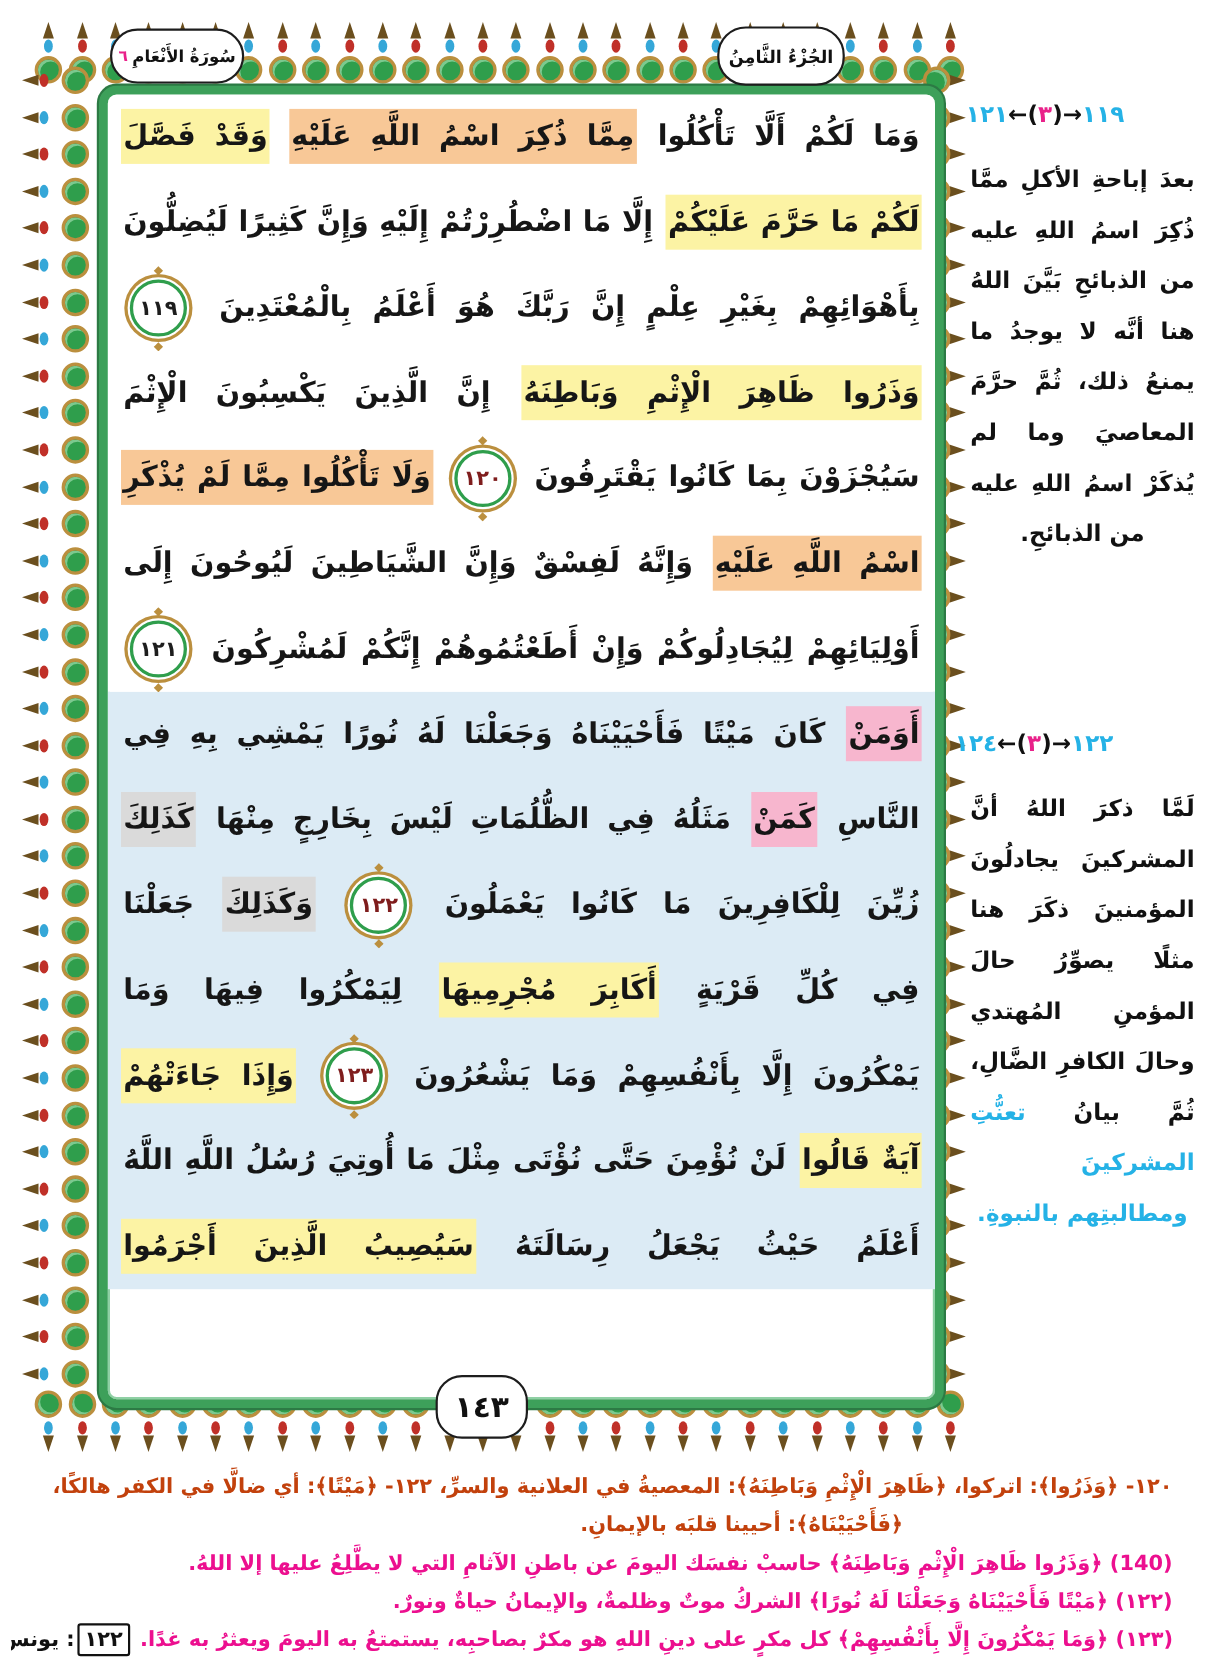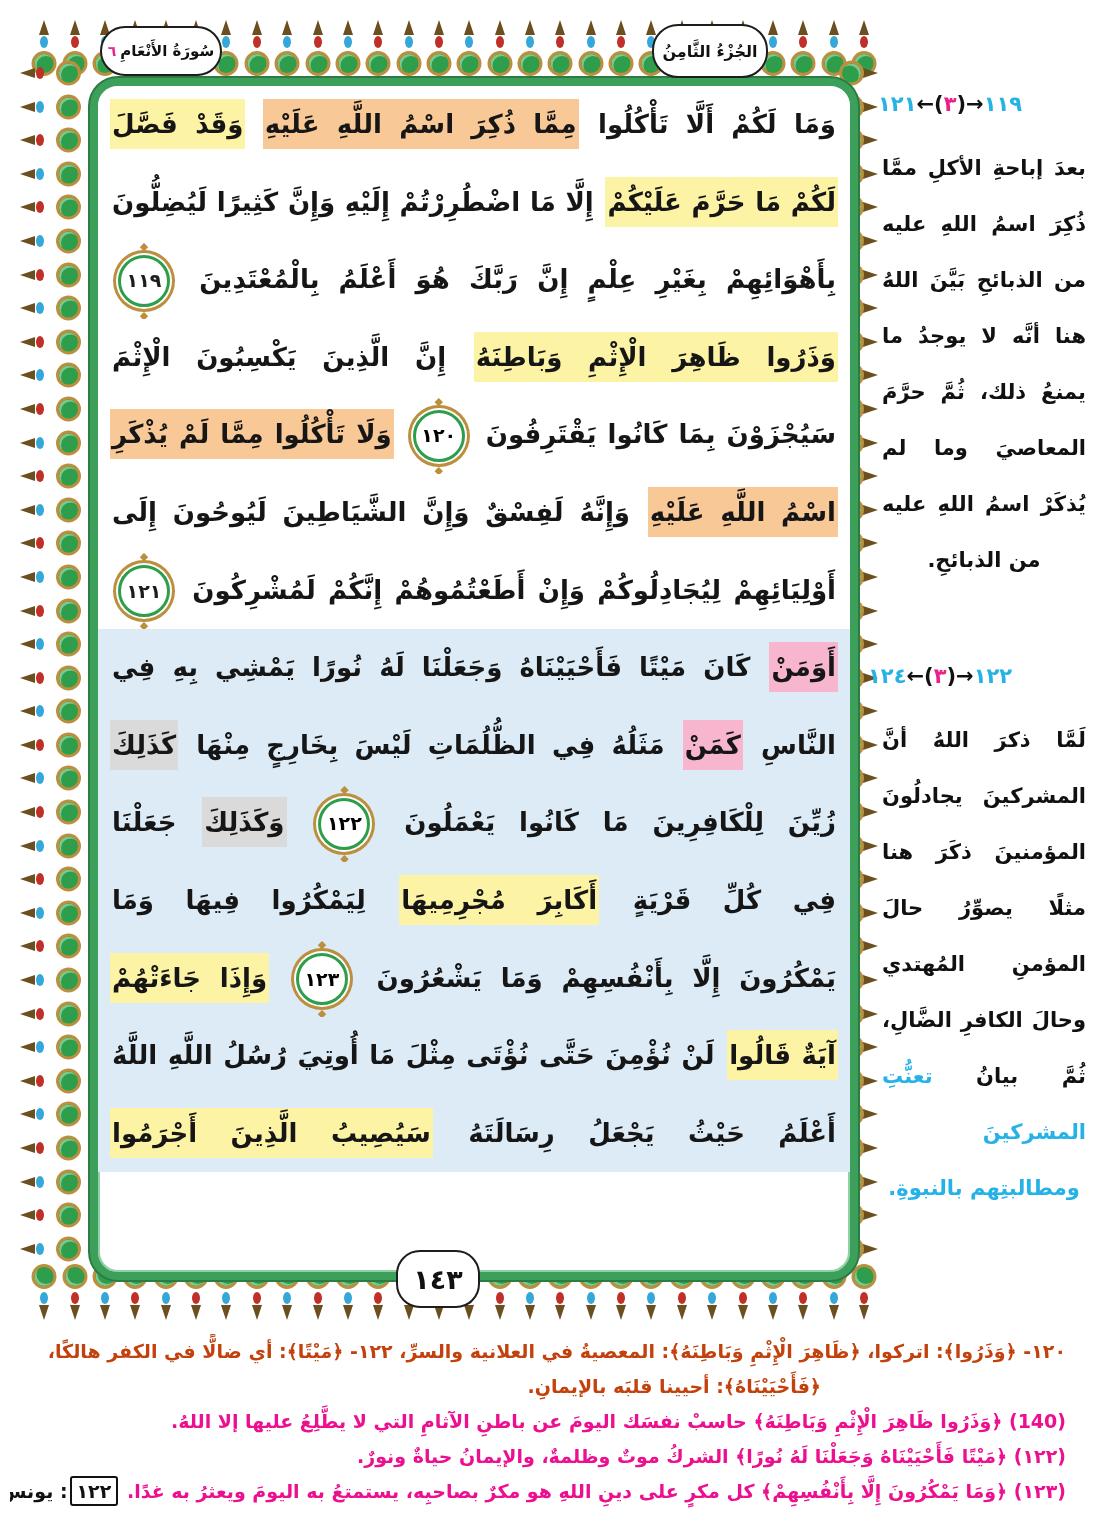--- a/index.html
+++ b/index.html
@@ -29,50 +29,50 @@
 
   
   .cartouche{position:absolute;background:#fff;border:2.5px solid #1d1d1d;border-radius:26px;
     display:flex;align-items:center;justify-content:center;font-weight:bold;color:#111;z-index:5;gap:4px;}
   .cart-surah{left:100px;top:26px;width:118px;height:46px;font-size:15px;}
   .cart-surah .snum{color:#e9218a;font-size:14px;}
   .cart-juz{left:652px;top:24px;width:112px;height:50px;font-size:16px;text-align:center;}
   .cart-page{left:396px;top:1250px;width:80px;height:54px;font-size:27px;border-radius:24px;}
 
   
-  .gframe{position:absolute;left:90px;top:78px;width:752px;height:1186px;border:8px solid #3da05a;border-radius:28px;
+  .gframe{position:absolute;left:90px;top:78px;width:752px;height:1186px;border:8px solid #3da05a;border-radius:16px;
     box-shadow:0 0 0 2px #2c7a44, inset 0 0 0 2px #8fd0a4;background:#fff;overflow:hidden;z-index:2;}
   .qsec{padding:0 12px;}
   .qsec-white{background:#ffffff;}
   .qsec-blue{background:#dcebf5;}
   .qline{direction:rtl;height:77.6px;line-height:77.6px;font-size:26px;font-weight:bold;color:#161616;
     text-align:justify;text-align-last:justify;white-space:nowrap;overflow:hidden;}
   .qseg{padding:10px 2px;}
   .hl-orange{background:#f8c897;}
   .hl-yellow{background:#fcf3a4;}
   .hl-pink{background:#f7b6ce;}
   .hl-gray{background:#dadada;}
   .hl-green{background:#d6e4b5;}
   .medallion{display:inline-flex;align-items:center;justify-content:center;position:relative;vertical-align:middle;
     width:46px;height:46px;border-radius:50%;background:#fff;border:3px solid #2f9e4c;
     box-shadow:0 0 0 2px #fff,0 0 0 5px #bb8f3e;font-size:19px;line-height:1;margin:0 8px;}
   .medallion::before,.medallion::after{content:"◆";position:absolute;left:50%;transform:translateX(-50%);
     color:#bb8f3e;font-size:11px;line-height:1;}
   .medallion::before{top:-17px;}
   .medallion::after{bottom:-17px;}
   .m-dark{color:#1d1d1d;}
-  .m-mag{color:#000000;}
+  .m-mag{color:#7f1d1d;}
 
   
   .mheader{position:absolute;width:208px;direction:ltr;text-align:left;font-weight:bold;font-size:21px;z-index:3;}
   .mheader span{unicode-bidi:isolate;}
   .mh-1{left:878px;top:92px;}
   .mh-2{left:868px;top:664px;}
   .mpara{position:absolute;width:204px;direction:rtl;text-align:justify;text-align-last:center;
-    font-weight:bold;font-size:21px;line-height:56px;color:#111;z-index:3;}
+    font-weight:bold;font-size:21px;line-height:46px;color:#111;z-index:3;}
   .mp-1{left:882px;top:140px;}
   .mp-2{left:882px;top:712px;}
   .c-cyan{color:#25b2e6;}
   .c-magenta{color:#e9218a;}
   .c-black{color:#111;}
 
   
   .footnotes{position:absolute;left:10px;top:1334px;width:1056px;direction:rtl;text-align:right;
     font-weight:bold;font-size:19px;line-height:35px;z-index:3;}
   .fline{white-space:nowrap;overflow:hidden;}

